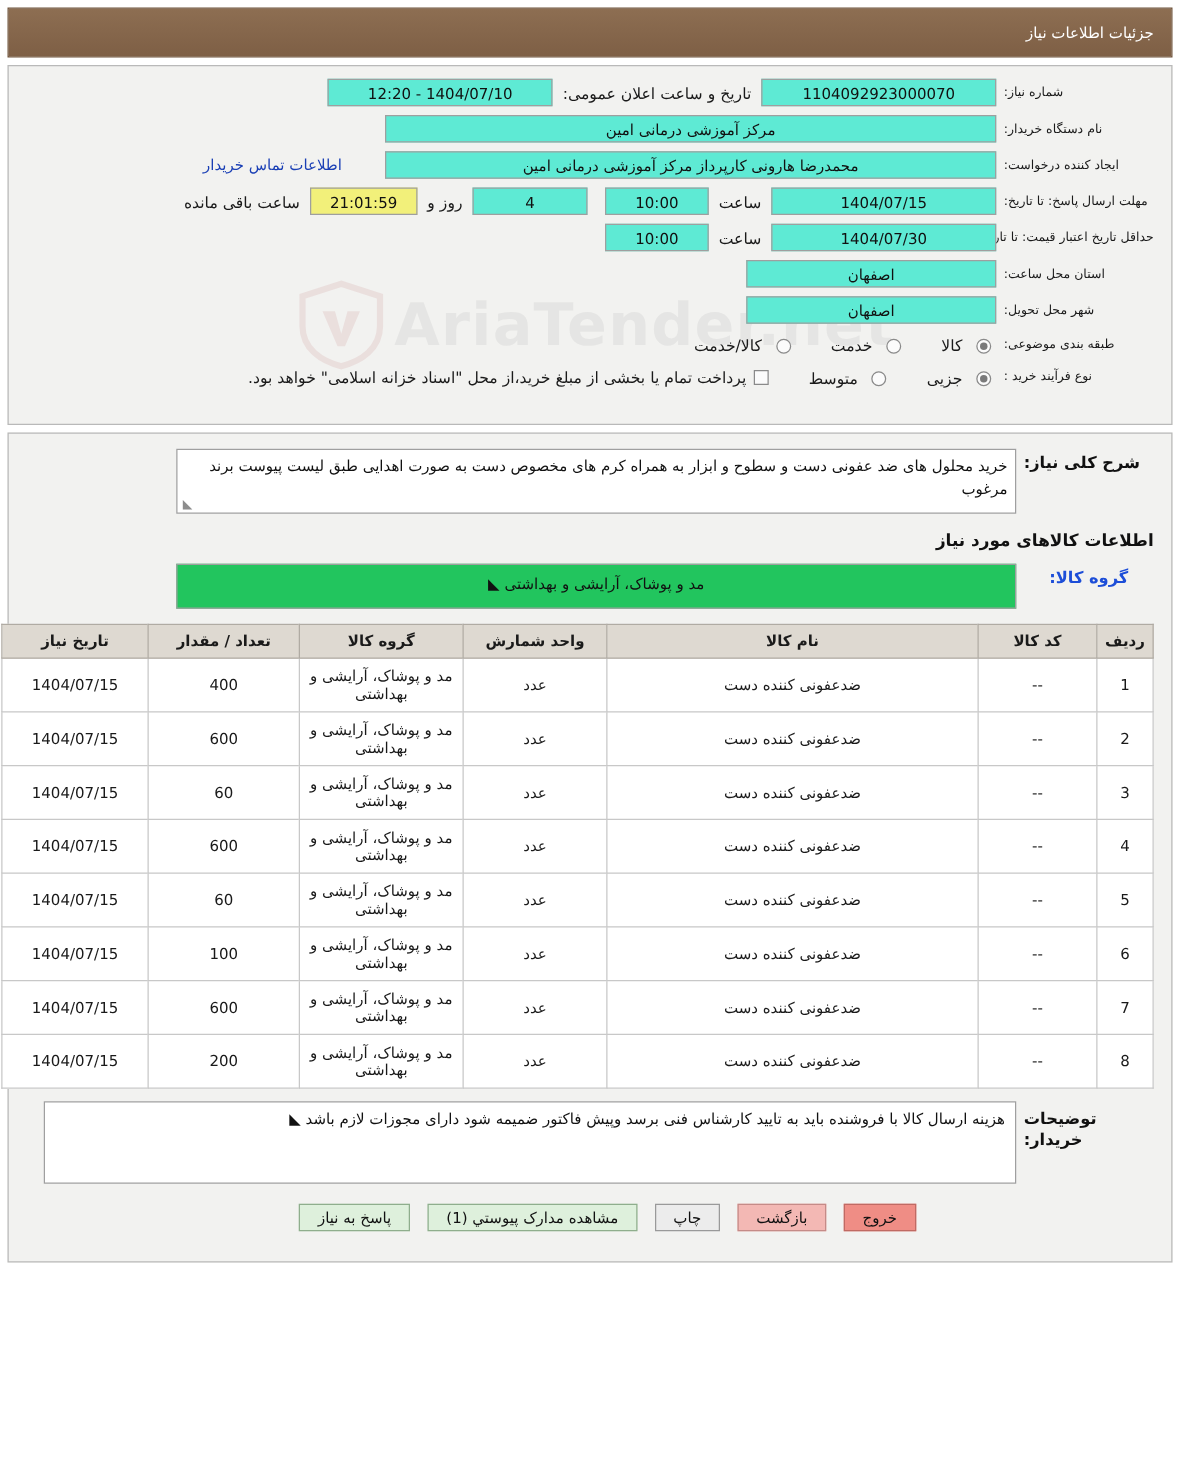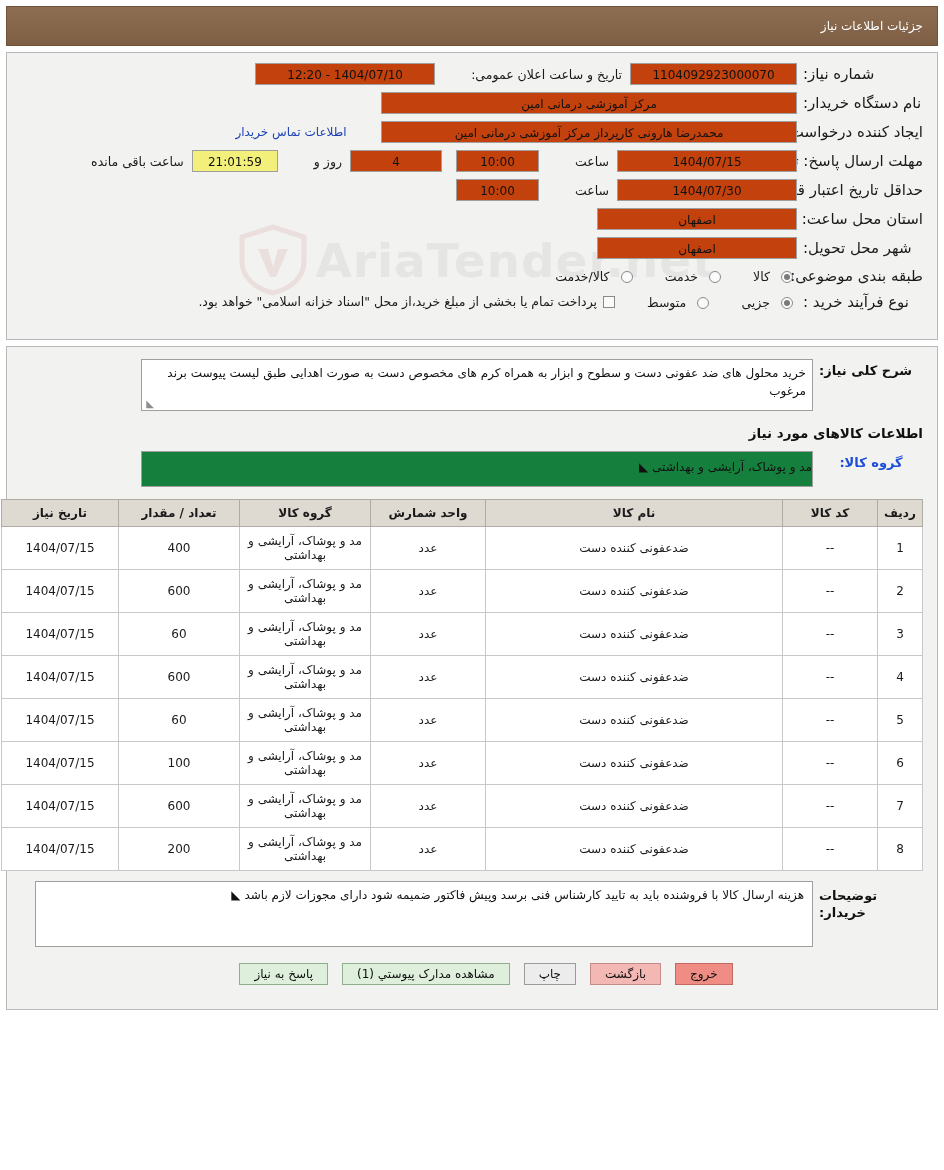--- a/index.html
+++ b/index.html
@@ -74,58 +74,57 @@
   }
   .rowline {
     display: flex;
     align-items: center;
     justify-content: flex-start;
     margin-bottom: 7px;
     position: relative;
     z-index: 2;
   }
   .lbl {
-    font-size: 15px;
+    font-size: 10px;
     color: #1a1a1a;
     text-align: left;
     padding-left: 6px;
     white-space: nowrap;
   }
   .lbl.w1 { width: 120px; text-align: left; }
   .box {
     border: 1px solid #9f9f9f;
-    background: #c2410c;
+    background: #5eead4;
     height: 22px;
     line-height: 22px;
     font-size: 12px;
     color: #111;
     text-align: center;
     box-sizing: border-box;
     overflow: hidden;
     white-space: nowrap;
   }
-  .box.big { width: 416px; }
-  .box.num { width: 167px; }
+  .box.big { width: 489px; }
+  .box.num { width: 188px; }
   .box.date { width: 180px; }
   .box.date2 { width: 180px; }
   .box.time { width: 83px; }
   .box.days { width: 92px; }
   .box.loc { width: 200px; }
   .linkbox {
     color: #1a3fb5;
     font-size: 12px;
     text-align: center;
     width: 180px;
   }
   .inline-lbl {
     font-size: 12.5px;
     color: #1a1a1a;
     padding: 0 8px;
     white-space: nowrap;
-    margin-left: 28px;
   }
   .countdown {
     background: #f2f07a;
     border: 1px solid #9f9f9f;
     height: 22px;
     line-height: 22px;
     width: 86px;
     text-align: center;
     font-size: 12px;
     color: #111;
@@ -222,25 +221,26 @@
     width: 104px;
     font-size: 13px;
     font-weight: bold;
     color: #1d4ed8;
     text-align: center;
     padding-left: 6px;
     padding-top: 4px;
   }
   .group-box {
     border: 1px solid #9f9f9f;
-    background: #15803d;
+    background: #22c55e;
     width: 672px;
     height: 36px;
     font-size: 12px;
     color: #111;
+    text-align: center;
     line-height: 30px;
     position: relative;
     box-sizing: border-box;
   }
   
   table.goods {
     border-collapse: collapse;
     width: 872px;
     margin: 0 auto 10px auto;
     background: #ffffff;

